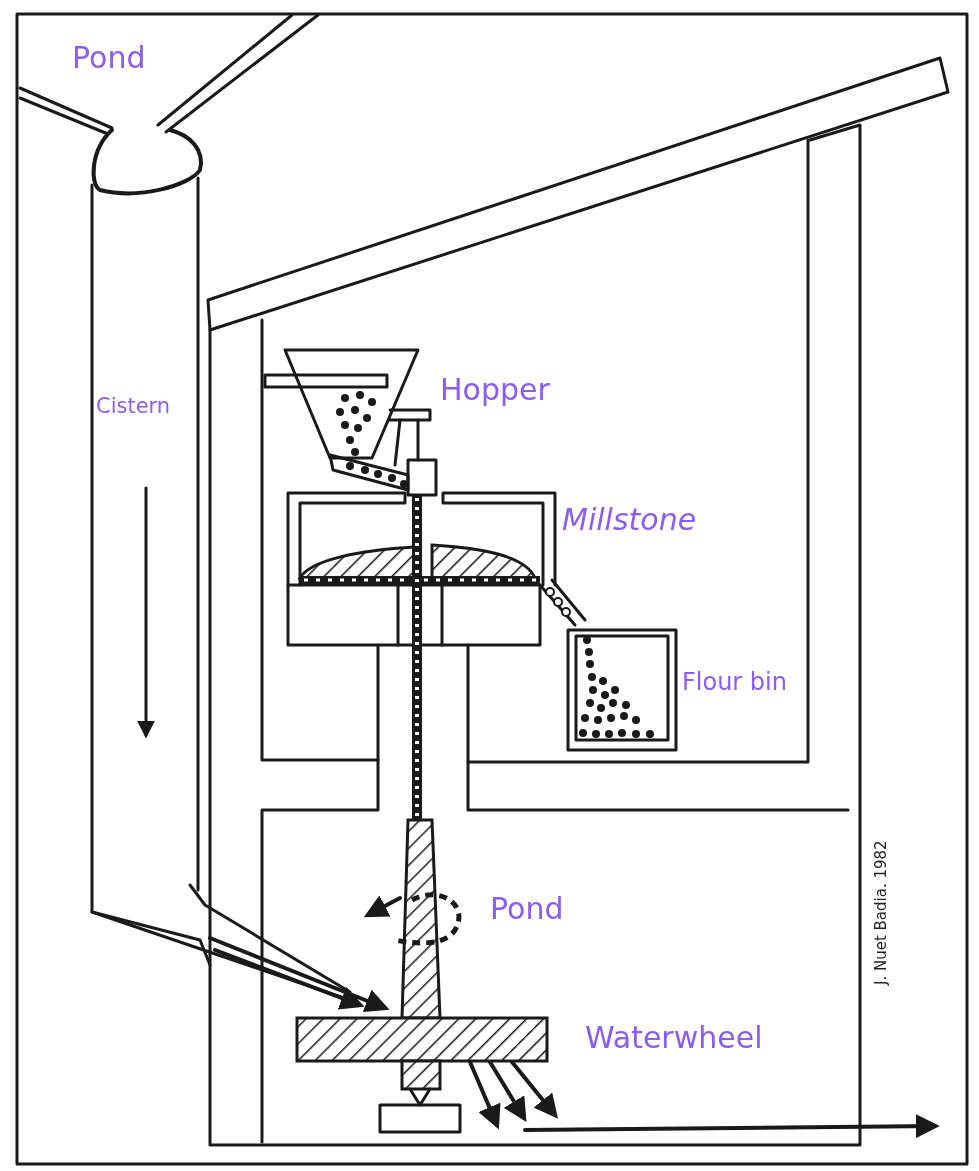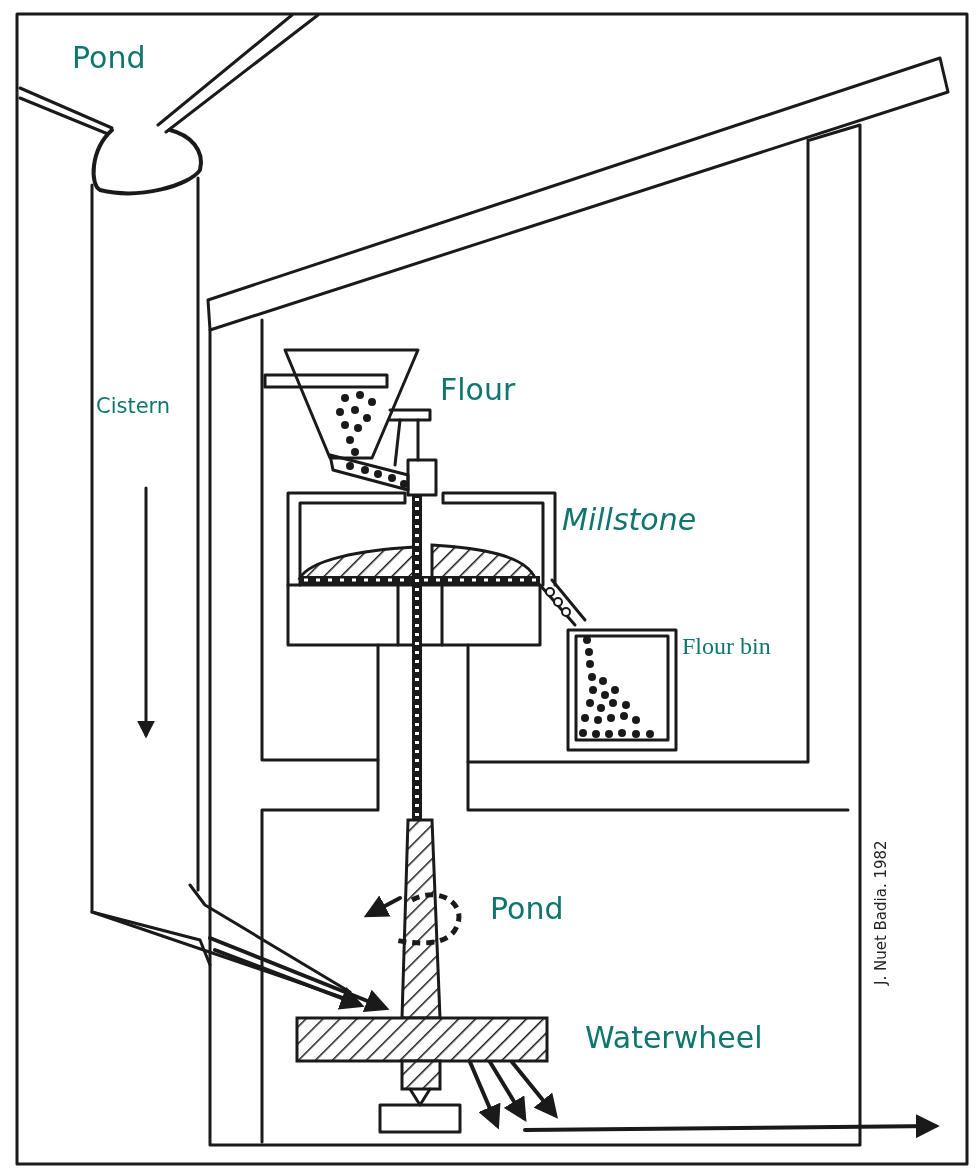--- a/index.html
+++ b/index.html
@@ -1,18 +1,18 @@
 <!DOCTYPE html>
 <html><head>
 <meta charset="utf-8">
 <style>
   html, body { margin: 0; padding: 0; background: #ffffff; }
   body { width: 979px; height: 1171px; position: relative; overflow: hidden; font-family: "DejaVu Sans", "Liberation Sans", sans-serif; }
   svg { position: absolute; left: 0; top: 0; }
-  .lbl { position: absolute; color: #0f766e; font-family: "DejaVu Sans", "Liberation Sans", sans-serif; white-space: nowrap; }
+  .lbl { position: absolute; color: #8b5cf6; font-family: "DejaVu Sans", "Liberation Sans", sans-serif; white-space: nowrap; }
   .big { font-size: 30px; }
   .mid { font-size: 24px; }
   .small { font-size: 21px; }
   .credit { font-size: 15px; transform: rotate(-90deg); transform-origin: left top; color: #222; }
   .ln { stroke: #1a1a1a; fill: none; stroke-width: 3; stroke-linejoin: round; stroke-linecap: round; }
   .thick { stroke-width: 4; }
   .hatch { fill: url(#hatch); stroke: #1a1a1a; stroke-width: 3; }
   .dot { fill: #1a1a1a; }
   .hdot { fill: #ffffff; stroke: #1a1a1a; stroke-width: 2; }
 </style>
@@ -154,18 +154,18 @@
     <line x1="470" y1="1062" x2="497" y2="1125" class="ln thick" marker-end="url(#ah)"></line>
     <line x1="490" y1="1062" x2="524" y2="1118" class="ln thick" marker-end="url(#ah)"></line>
     <line x1="512" y1="1062" x2="555" y2="1115" class="ln thick" marker-end="url(#ah)"></line>
   </g>
 
   <line x1="525" y1="1130" x2="935" y2="1126" class="ln thick" marker-end="url(#ah)"></line>
 </svg>
 
 <div class="lbl big" style="left:72px; top:40px;">Pond</div>
 <div class="lbl small" style="left:96px; top:394px;">Cistern</div>
-<div class="lbl big" style="left:440px; top:372px;">Flour</div>
+<div class="lbl big" style="left:440px; top:372px;">Hopper</div>
 <div class="lbl big" style="left:562px; top:502px;font-style:italic;">Millstone</div>
-<div class="lbl mid" style="left:682px; top:633px;font-family:Liberation Serif, serif;">Flour bin</div>
+<div class="lbl mid" style="left:682px; top:668px;">Flour bin</div>
 <div class="lbl big" style="left:490px; top:891px;">Pond</div>
 <div class="lbl big" style="left:585px; top:1020px;">Waterwheel</div>
 <div class="lbl credit" style="left:872px; top:985px;">J. Nuet Badia. 1982</div>
 
 </body></html>

